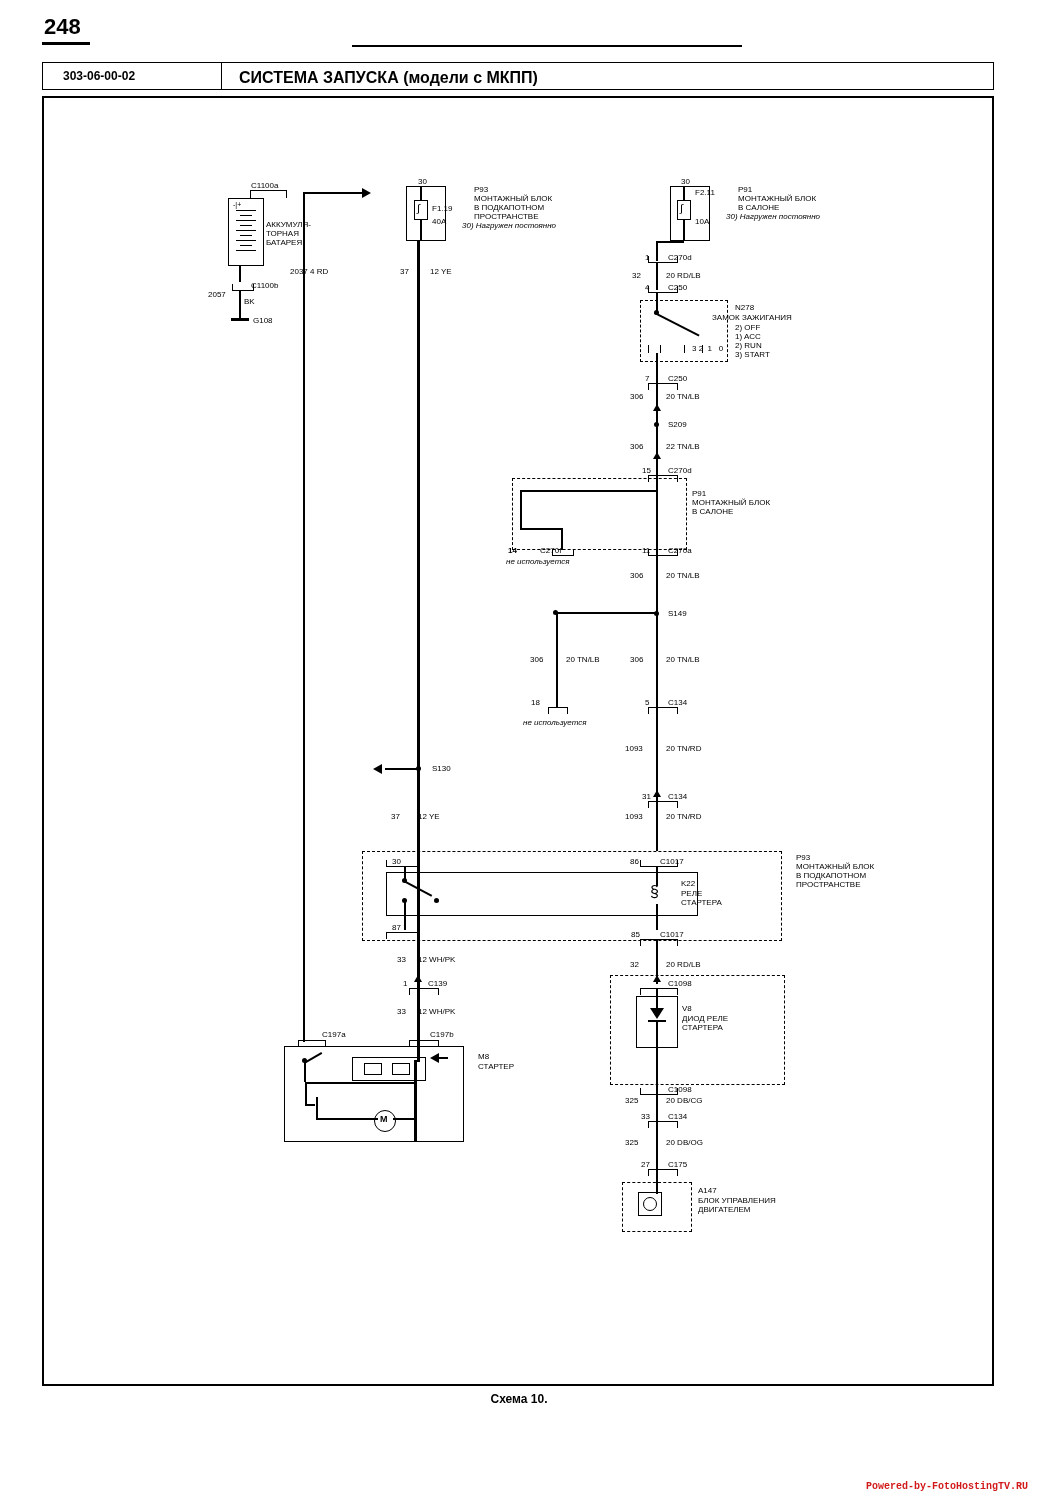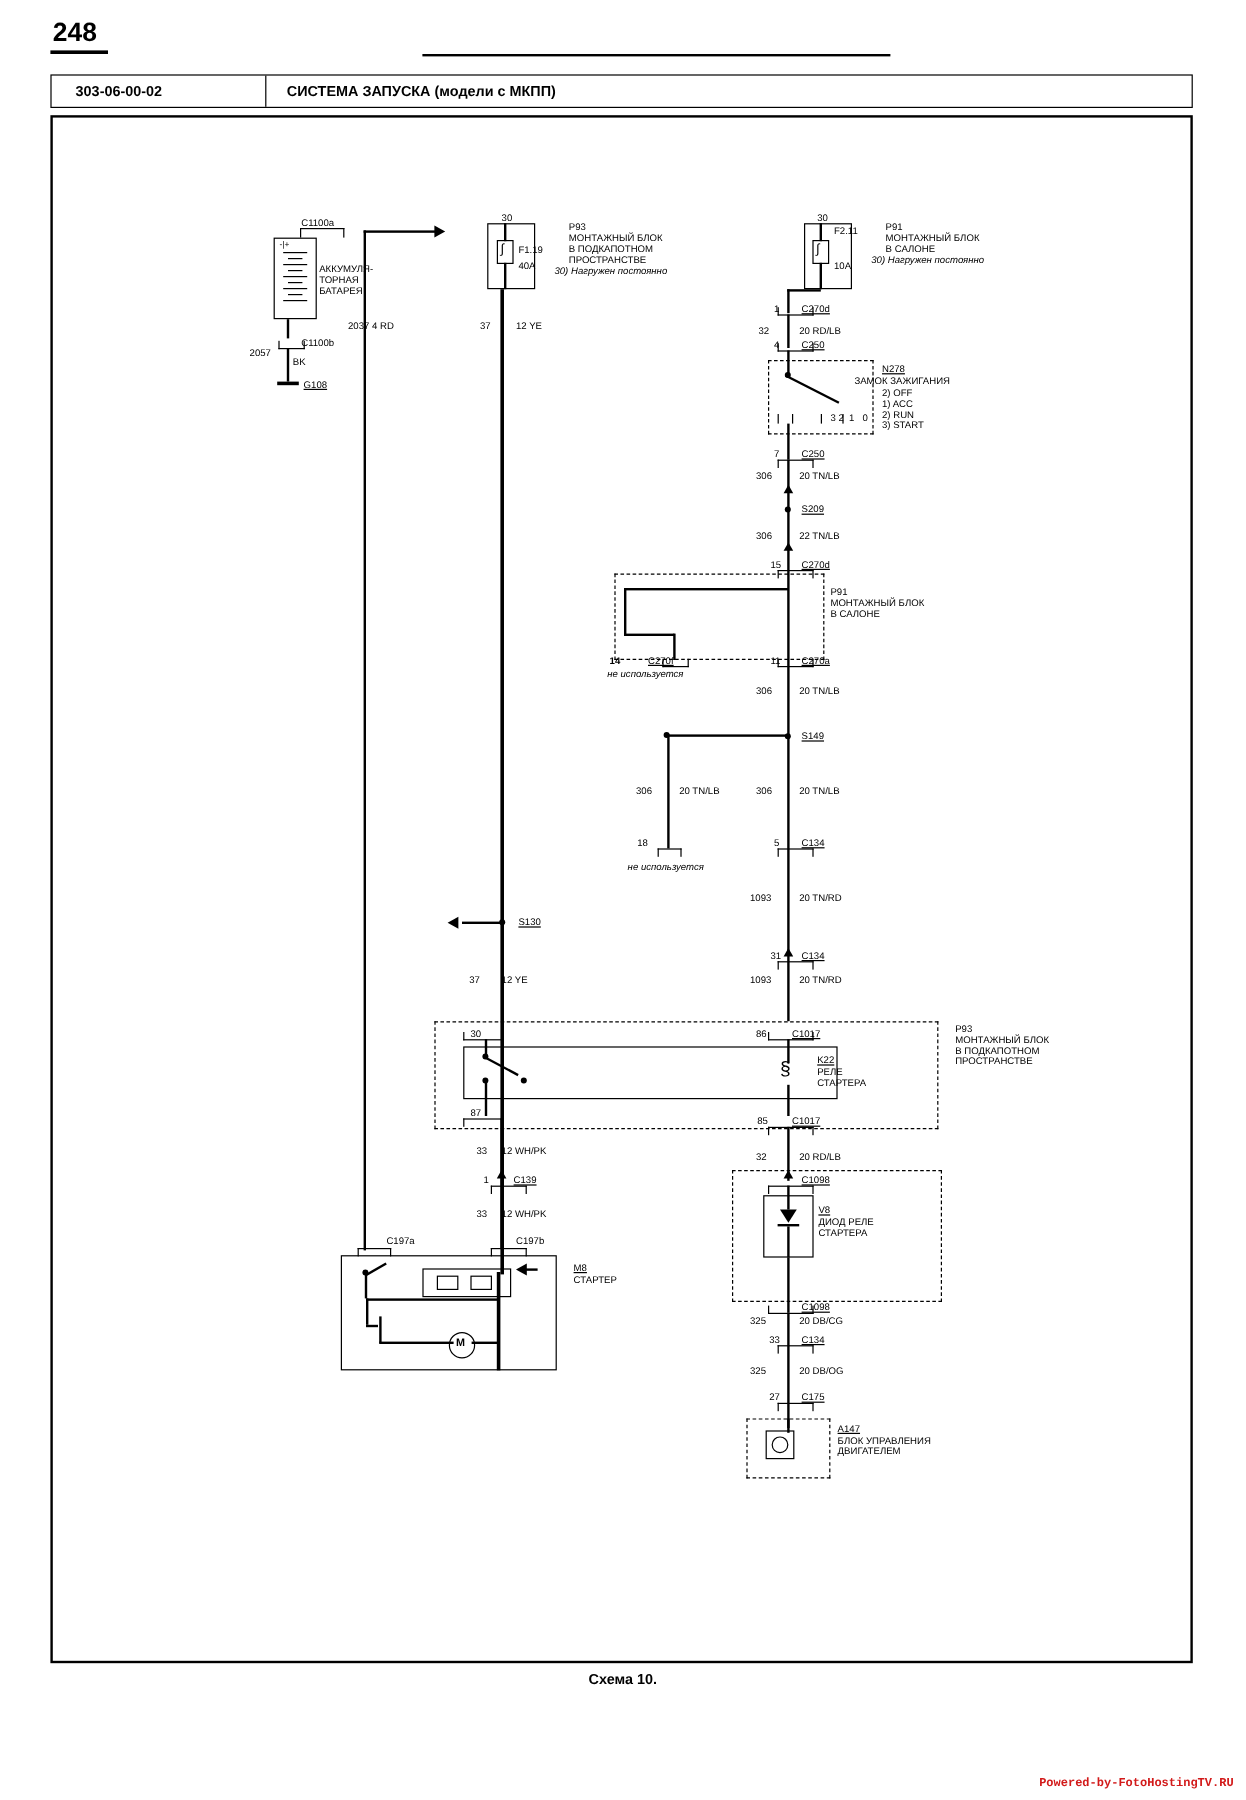--- a/index.html
+++ b/index.html
@@ -1,32 +1,32 @@
 <!DOCTYPE html>
 <html><head>
 <meta charset="utf-8">
 <style>
   html,body{margin:0;padding:0;background:#ffffff;}
   body{width:1038px;height:1500px;position:relative;font-family:"Liberation Sans",sans-serif;color:#000;}
   .page{position:absolute;left:0;top:0;width:1038px;height:1500px;}
   .abs{position:absolute;}
   .t{position:absolute;font-size:8px;line-height:9px;white-space:pre;color:#000;}
   .b{font-weight:bold;}
-  .u{text-decoration:underline;text-align:right;}
+  .u{text-align:right;}
   .ln{position:absolute;background:#000;}
   .box{position:absolute;border:1px solid #000;box-sizing:border-box;}
   .dash{position:absolute;border:1px dashed #000;box-sizing:border-box;}
   .pagenum{position:absolute;left:44px;top:14px;font-size:22px;font-weight:bold;}
   .pagenum-ul{position:absolute;left:42px;top:42px;width:48px;height:3px;background:#000;}
   .hdr{position:absolute;left:0;top:16px;width:1038px;text-align:center;font-size:20px;font-weight:bold;}
   .hdr-rule{position:absolute;left:352px;top:45px;width:390px;height:2px;background:#000;}
   .titlebar{position:absolute;left:42px;top:62px;width:952px;height:28px;border:1px solid #000;box-sizing:border-box;}
   .titlebar .code{position:absolute;left:20px;top:6px;font-size:12px;font-weight:bold;}
   .titlebar .sep{position:absolute;left:178px;top:0;width:1px;height:26px;background:#000;}
-  .titlebar .name{position:absolute;left:196px;top:6px;font-size:12px;font-weight:bold;}
+  .titlebar .name{position:absolute;left:196px;top:6px;font-size:16px;font-weight:bold;}
   .frame{position:absolute;left:42px;top:96px;width:952px;height:1290px;border:2px solid #000;box-sizing:border-box;}
   .caption{position:absolute;left:0;top:1392px;width:1038px;text-align:center;font-size:12px;font-weight:bold;}
   .watermark{position:absolute;right:10px;bottom:8px;font-size:10px;color:#d21a1a;font-weight:bold;font-family:"Liberation Mono",monospace;}
   .arrow-up{position:absolute;width:0;height:0;border-left:4px solid transparent;border-right:4px solid transparent;border-bottom:7px solid #000;}
   .arrow-left{position:absolute;width:0;height:0;border-top:5px solid transparent;border-bottom:5px solid transparent;border-right:9px solid #000;}
   .arrow-right{position:absolute;width:0;height:0;border-top:5px solid transparent;border-bottom:5px solid transparent;border-left:9px solid #000;}
   .dot{position:absolute;width:5px;height:5px;border-radius:50%;background:#000;}
 </style>
 </head>
 <body>

